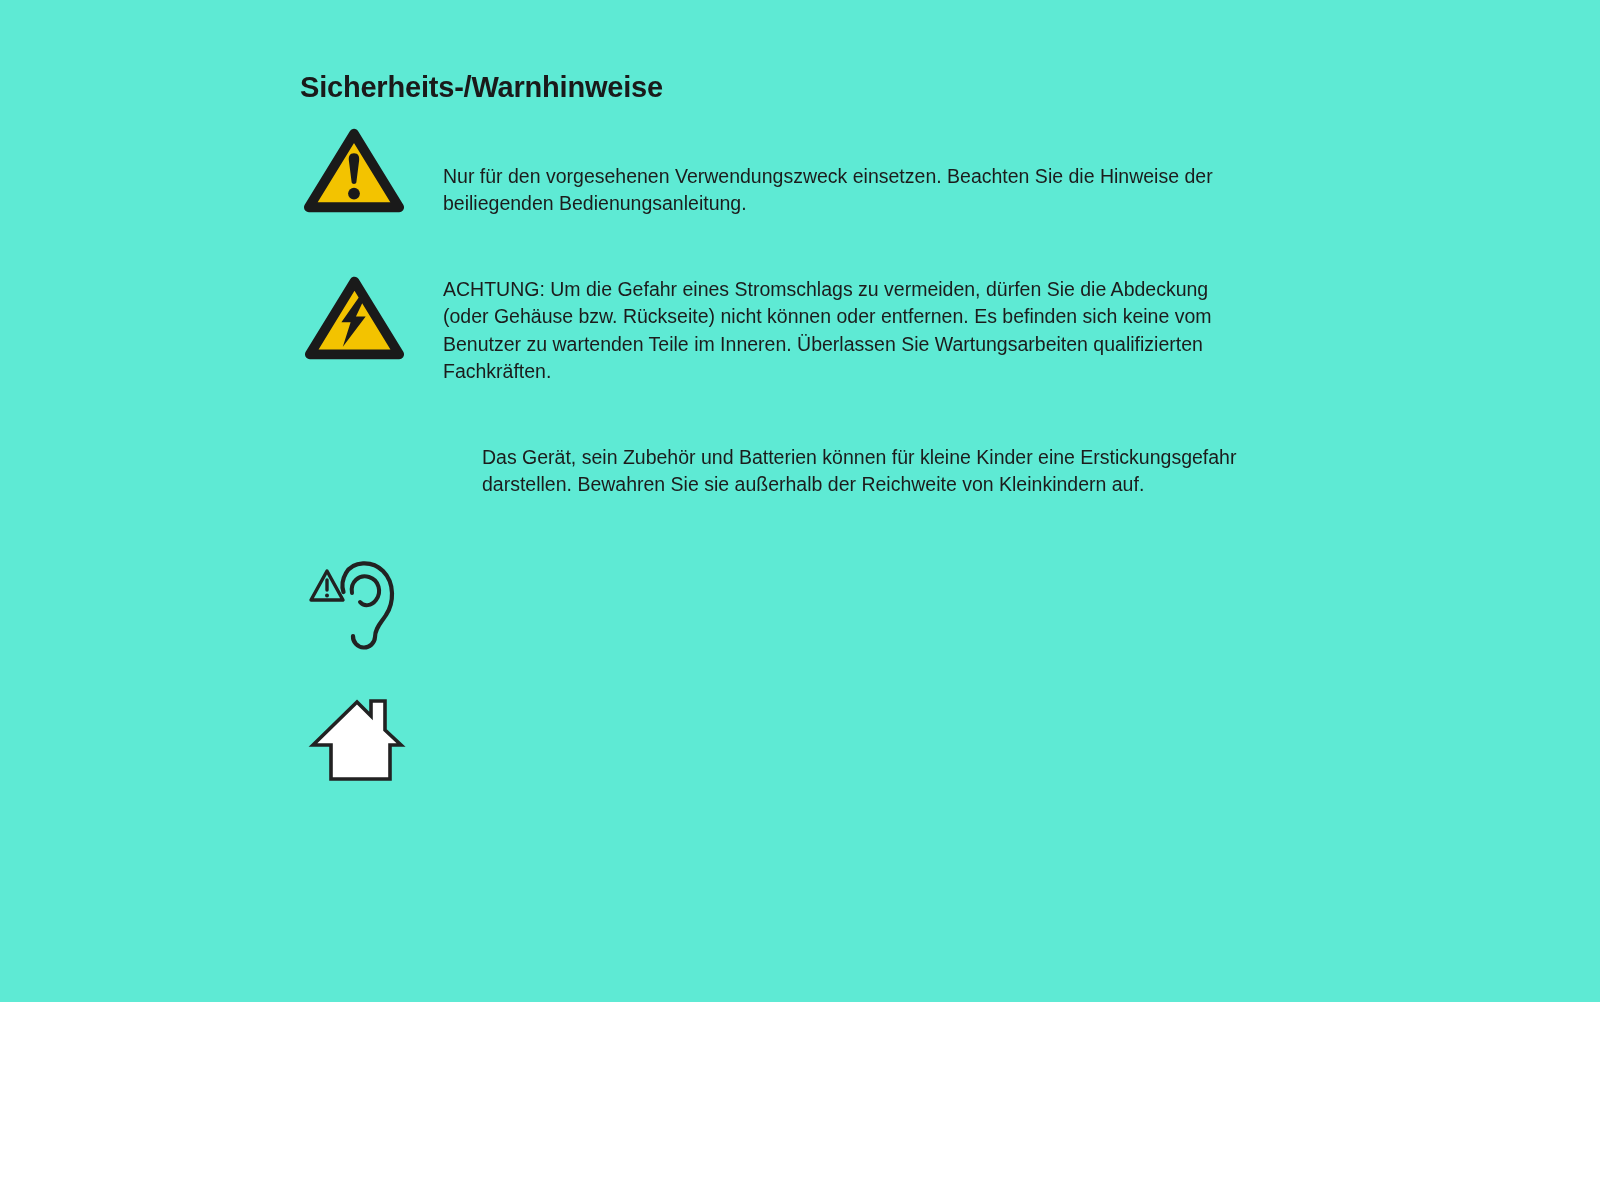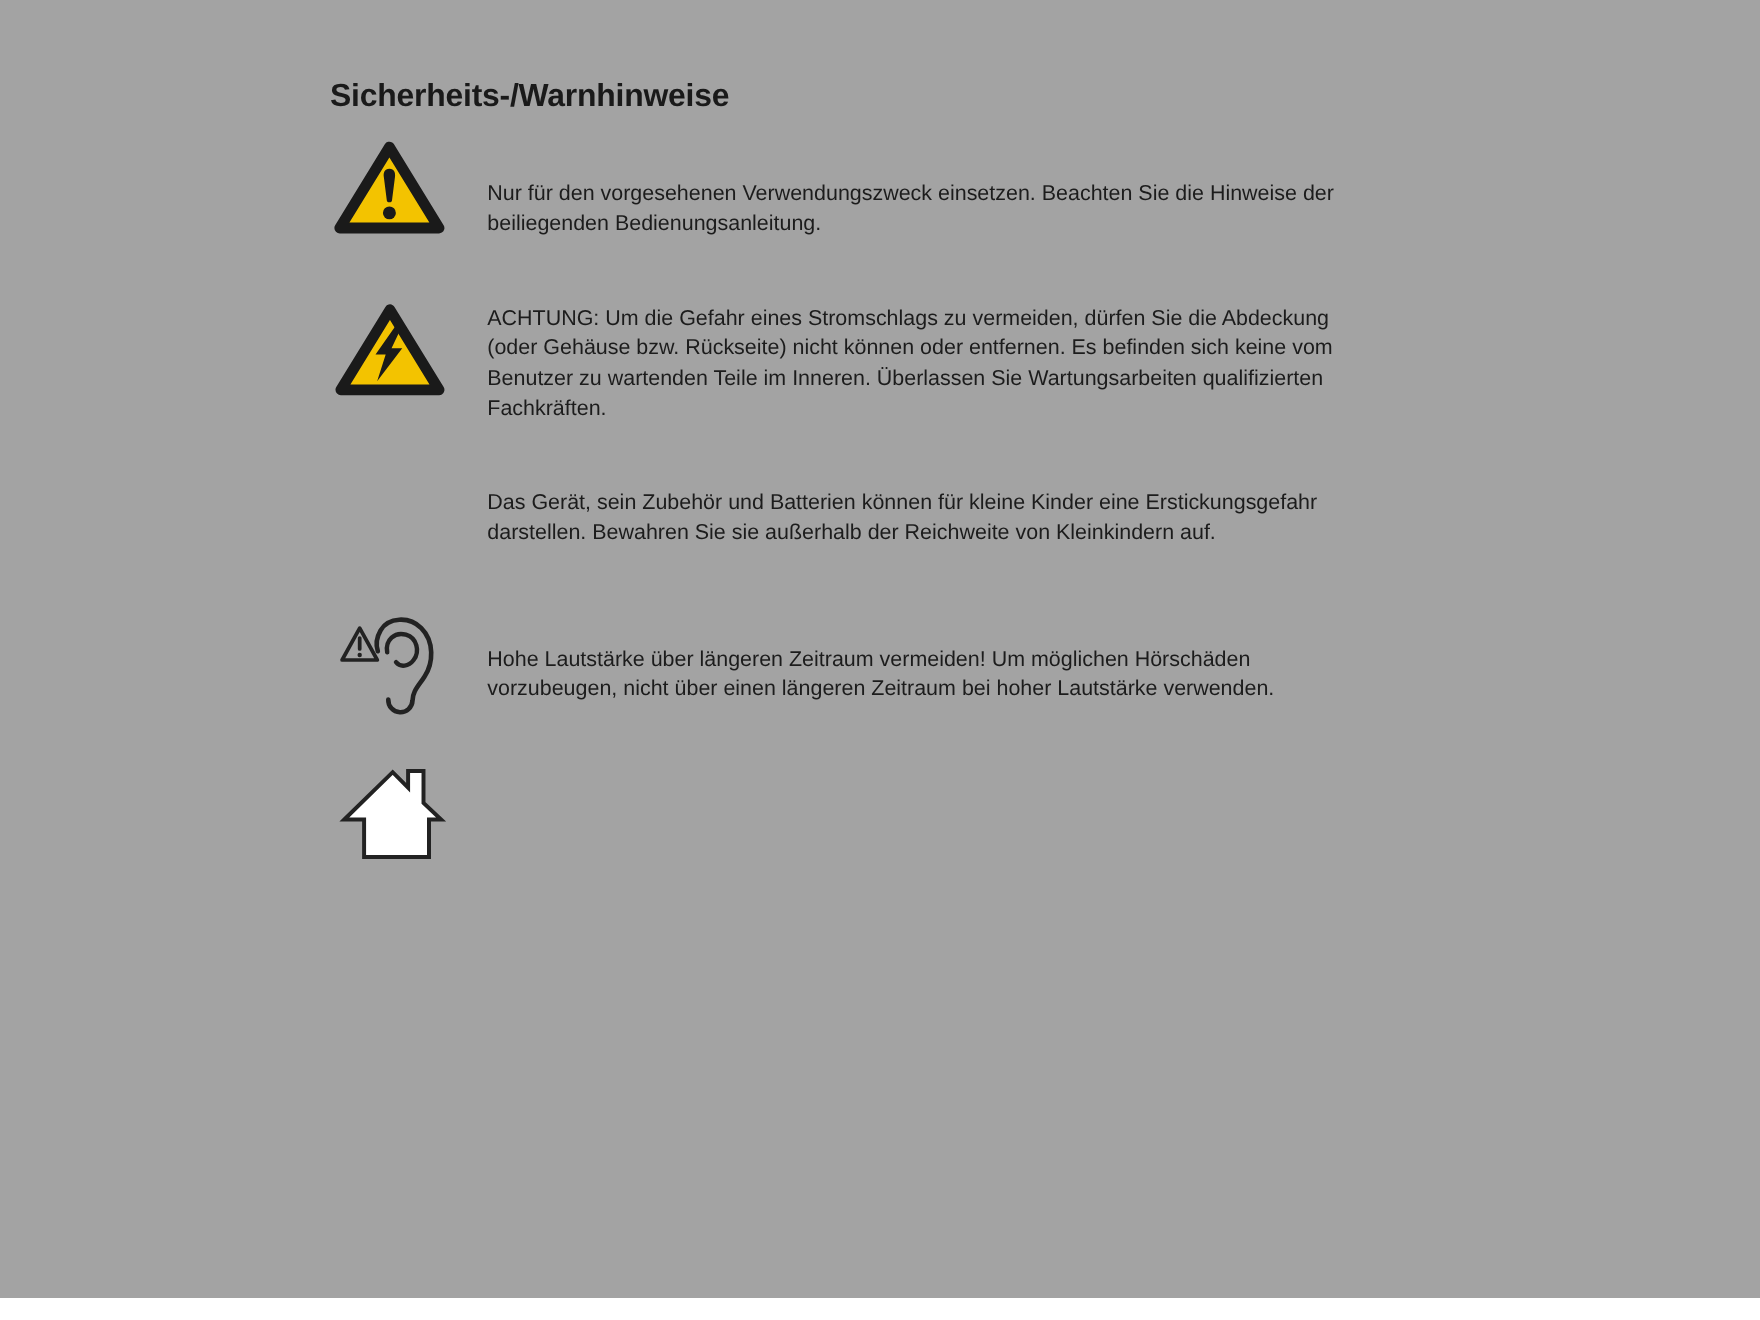--- a/index.html
+++ b/index.html
@@ -4,22 +4,22 @@
 <style>
   html, body {
     margin: 0;
     padding: 0;
     background: #ffffff;
     font-family: "Liberation Sans", sans-serif;
   }
   .page {
     position: relative;
     width: 1600px;
-    height: 1180px;
-    background: #a3a3a3;
+    height: 1002px;
+    background: #5eead4;
     overflow: hidden;
   }
   .page-title {
     position: absolute;
     left: 300px;
     top: 52px;
     font-size: 29px;
     font-weight: 700;
     color: #1a1a1a;
     letter-spacing: -0.2px;
@@ -40,21 +40,21 @@
     font-weight: 400;
     white-space: normal;
   }
   .icon-1 { left: 303px; top: 123px; width: 102px; height: 94px; }
   .icon-2 { left: 304px; top: 271px; width: 101px; height: 93px; }
   .icon-3 { left: 302px; top: 413px; width: 103px; height: 92px; }
   .icon-4 { left: 306px; top: 554px; width: 98px;  height: 96px; }
   .icon-5 { left: 305px; top: 685px; width: 110px; height: 96px; }
   .text-1 { top: 143px; }
   .text-2 { top: 256px; }
-  .text-3 { top: 424px; }
+  .text-3 { top: 424px; margin-left: 39px; }
   .text-4 { top: 566px; }
   .text-5 { top: 703px; }
 </style>
 </head>
 <body>
 
 <div class="page">
 
   <h1 class="page-title">Sicherheits-/Warnhinweise</h1>
 
@@ -86,22 +86,20 @@
     <svg viewBox="0 0 98 96" width="100%" height="100%">
 
       <path d="M21 17 L37 46 L5 46 Z" fill="none" stroke="#222222" stroke-width="3.4" stroke-linejoin="round"></path>
       <path d="M21 26 L21 36" stroke="#222222" stroke-width="3.4" stroke-linecap="round"></path>
       <circle cx="21" cy="41.5" r="2" fill="#222222"></circle>
 
       <path d="M47 82 A11 11 0 0 0 69 83 C69 74 75 69 80 61 C88 49 89 29 77 17 C66 6 47 7 40 19 C36.5 25 35.5 32 37.5 38" fill="none" stroke="#222222" stroke-width="4.2" stroke-linecap="round"></path>
       <path d="M46 39 C44 28 53 20 63 23 C73 26 76 38 70 46 C65.5 52 58 53 54 48" fill="none" stroke="#222222" stroke-width="4" stroke-linecap="round"></path>
     </svg>
   </div>
-  <p class="warn-text text-4">Hohe Lautstärke über längeren Zeitraum vermeiden! Um möglichen Hörschäden
-vorzubeugen, nicht über einen längeren Zeitraum bei hoher Lautstärke verwenden.</p>
 
   <div class="warn-icon icon-5">
     <svg viewBox="0 0 110 96" width="100%" height="100%">
       <path d="M8 60 L52 17 L66 31 L66 16 L80 16 L80 45 L96 60 L85 60 L85 94 L26 94 L26 60 Z" fill="#ffffff" stroke="#222222" stroke-width="3.6" stroke-linejoin="miter"></path>
     </svg>
   </div>
 
 </div>
 
 </body></html>

